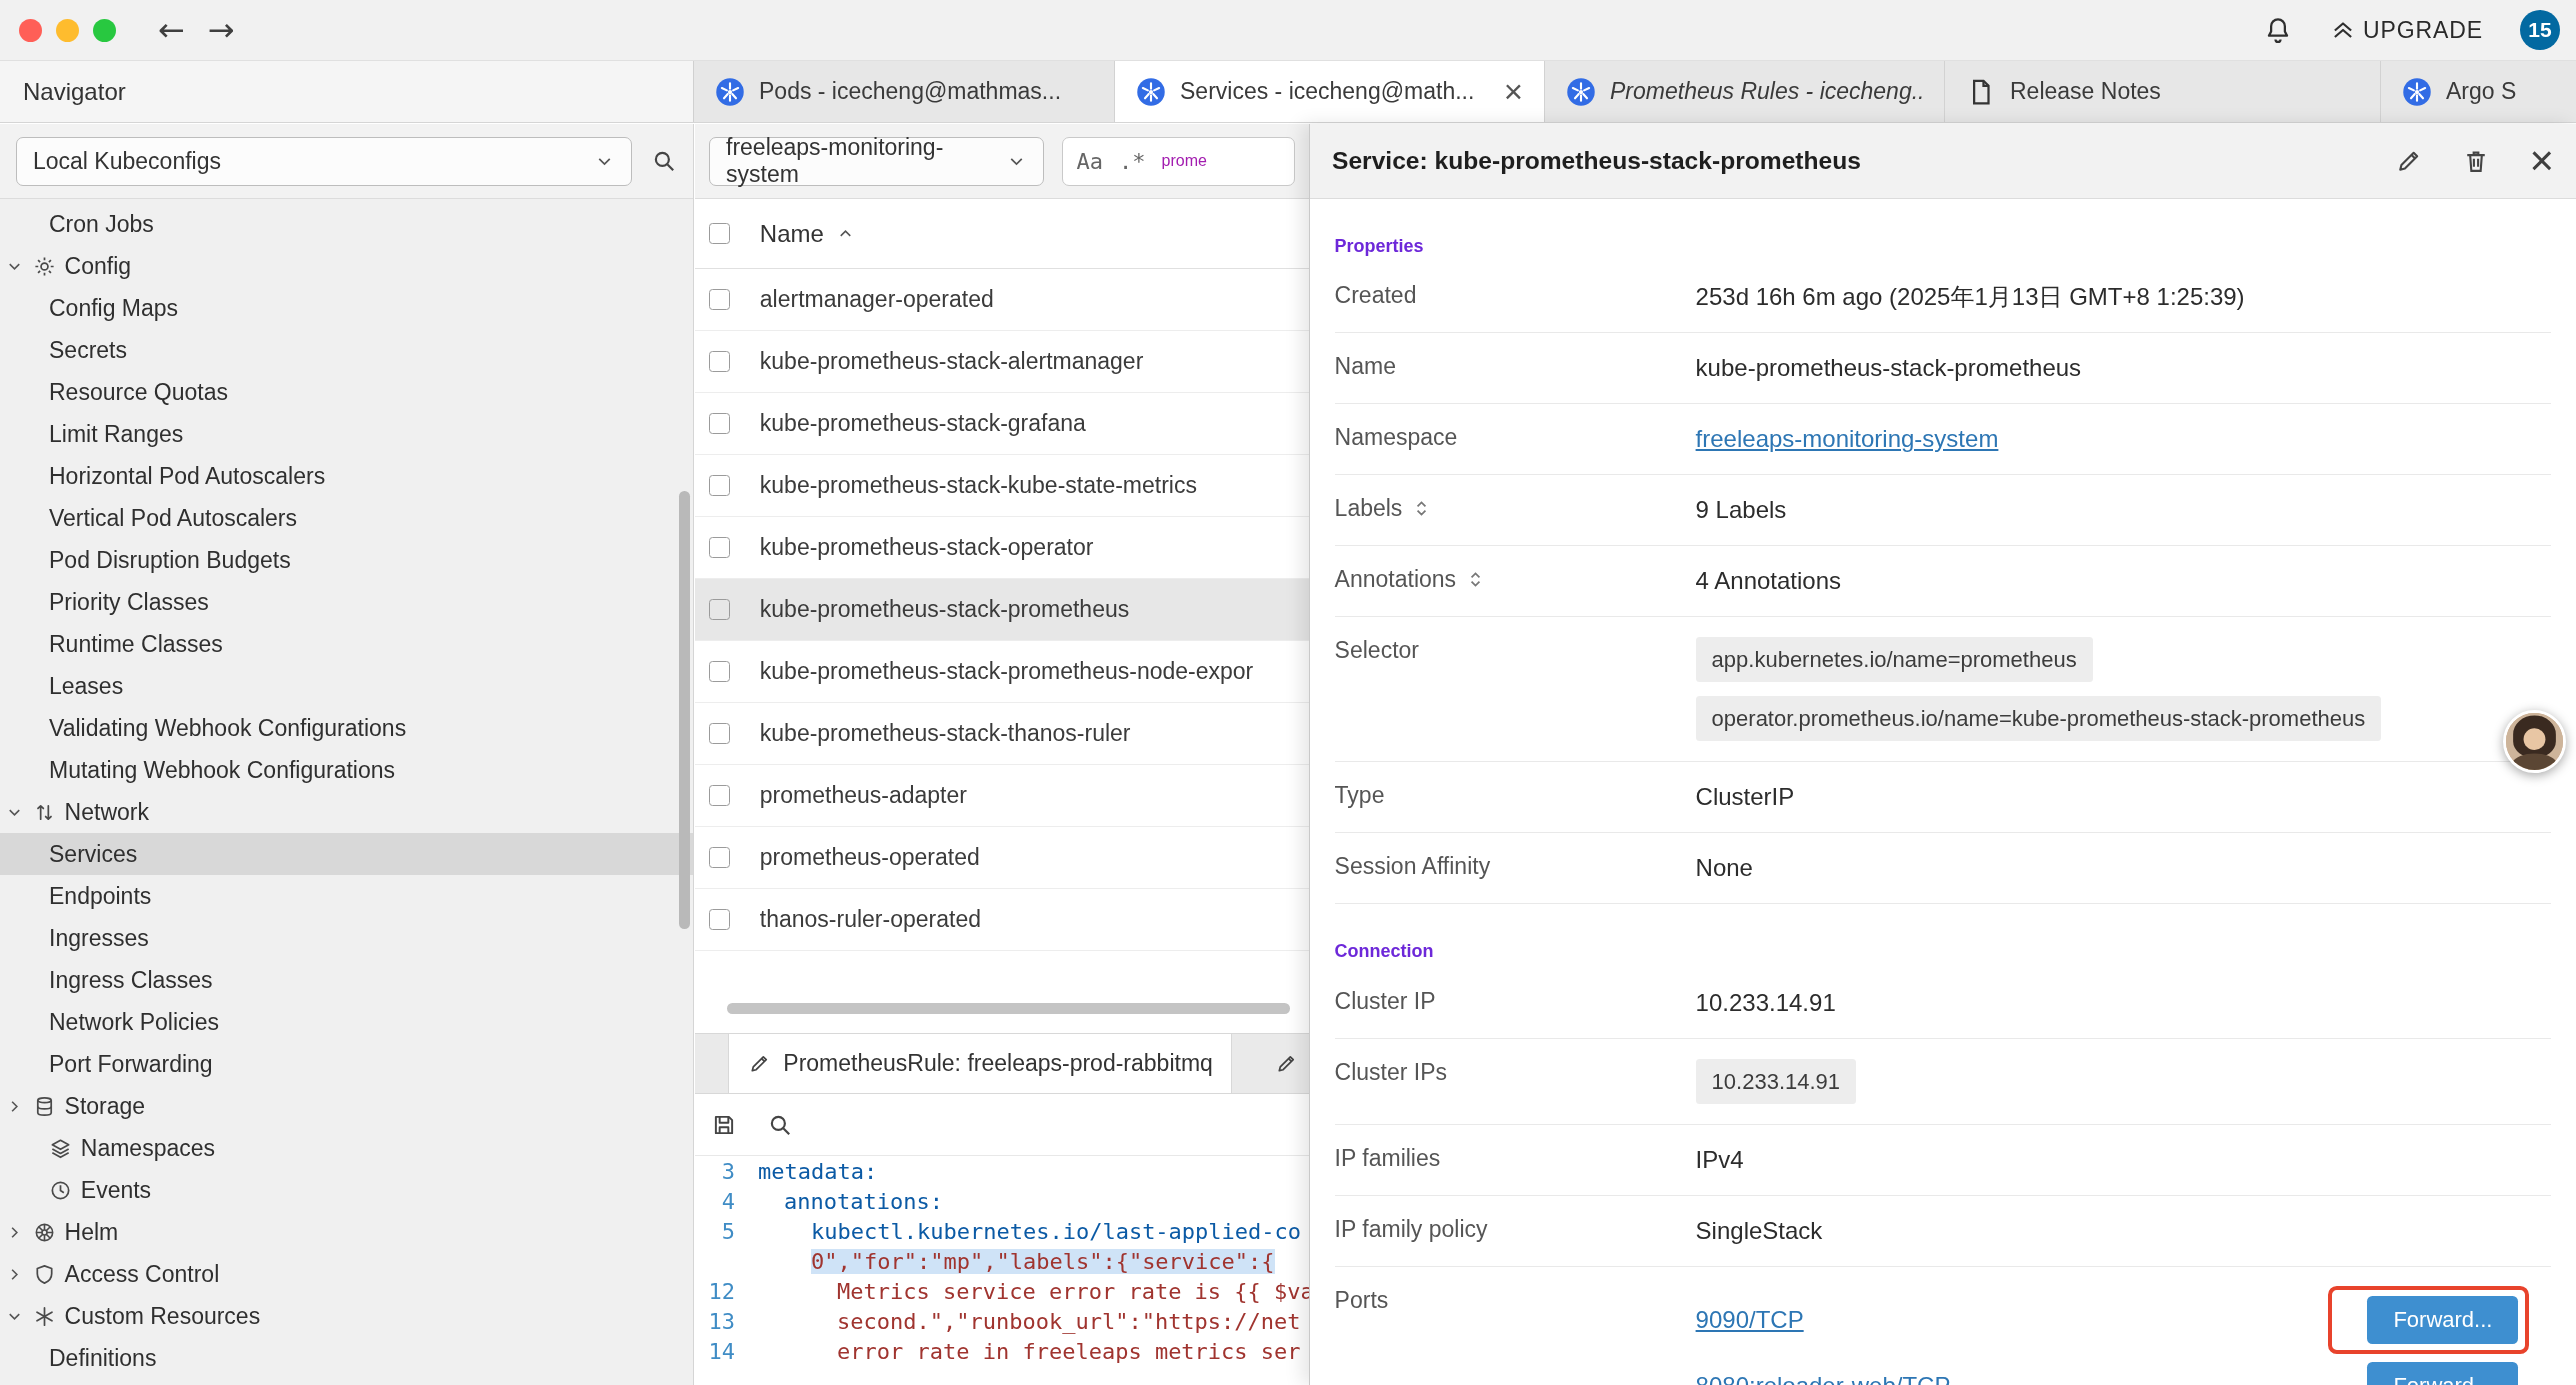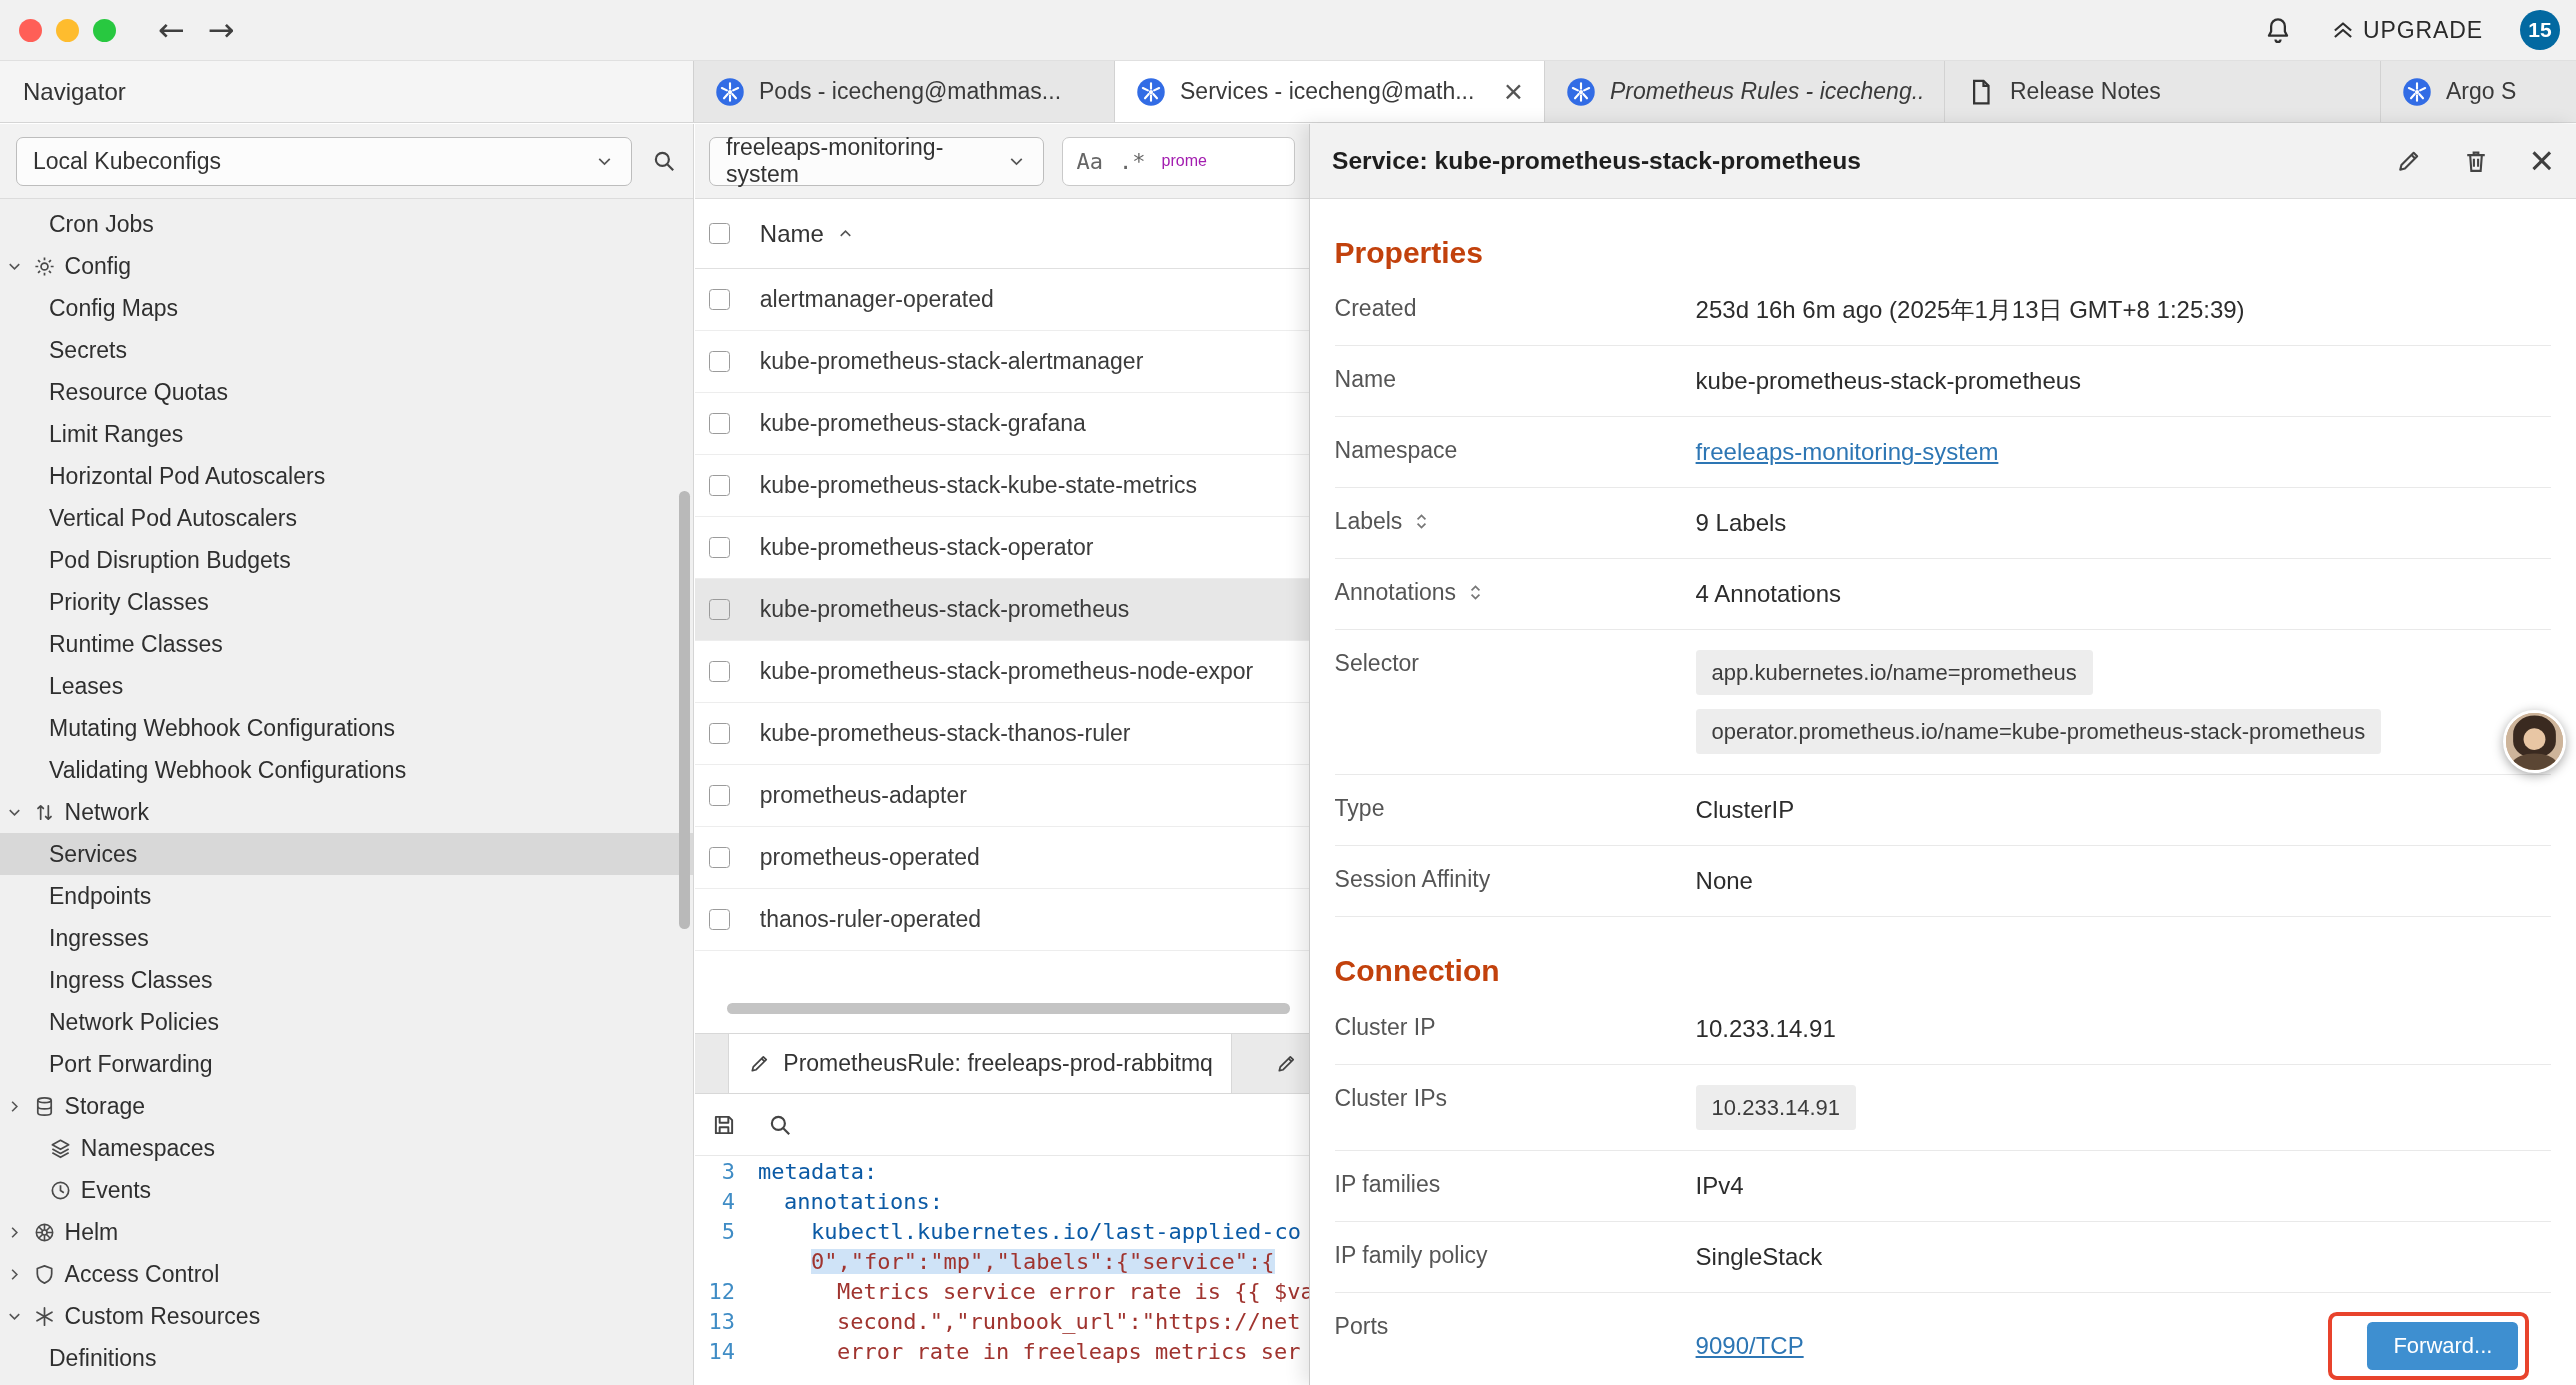--- a/index.html
+++ b/index.html
@@ -94,21 +94,21 @@
 
   
   #details { position:absolute; left:1309px; top:124px; right:0; bottom:0; background:#fff;
     border-left:0.9px solid #c9c9c9; box-shadow:-7px 0 17.5px rgba(0,0,0,0.10); }
   .drawer-header { height:75px; background:#f2f2f2; border-bottom:0.9px solid #dcdcdc;
     display:flex; align-items:center; padding:0 22px; gap:39px; }
   .drawer-title { font-size:24.6px; font-weight:bold; color:#1f1f1f; margin-right:auto;
     white-space:nowrap; overflow:hidden; }
   .drawer-close { font-size:42px; color:#3f3f3f; line-height:1; cursor:pointer; }
   .drawer-body { position:absolute; top:75px; left:0; right:0; bottom:0; padding:0 24.6px; overflow:hidden; }
-  .section-title { font-size:30px; font-weight:bold; color:#c2410c; margin:37px 0 5.3px; }
+  .section-title { font-size:18px; font-weight:bold; color:#6d28d9; margin:37px 0 5.3px; }
   .detail-row { display:flex; align-items:flex-start; padding:20px 0; border-bottom:0.9px solid #e9e9e9; }
   .detail-label { width:361px; flex-shrink:0; font-size:23px; color:#555;
     display:flex; align-items:center; gap:8.8px; }
   .detail-value { flex:1; min-width:0; font-size:24px; color:#2c2c2c; line-height:1.25; }
   .sort-icon { width:21px; height:21px; cursor:pointer; }
   .link { color:#2d76b4; text-decoration:underline; cursor:pointer; }
   .badges { display:flex; flex-direction:column; gap:14px; align-items:flex-start; }
   .badge { background:#ededed; border-radius:3.5px; padding:8.8px 16px; font-size:22px; color:#3c3c3c;
     white-space:nowrap; max-width:100%; overflow:hidden; }
   .ports { display:flex; flex-direction:column; }
@@ -282,24 +282,24 @@
         <div class="tree-row child">
           <span class="tree-label">Priority Classes</span>
         </div>
         <div class="tree-row child">
           <span class="tree-label">Runtime Classes</span>
         </div>
         <div class="tree-row child">
           <span class="tree-label">Leases</span>
         </div>
         <div class="tree-row child">
+          <span class="tree-label">Validating Webhook Configurations</span>
+        </div>
+        <div class="tree-row child">
           <span class="tree-label">Mutating Webhook Configurations</span>
-        </div>
-        <div class="tree-row child">
-          <span class="tree-label">Validating Webhook Configurations</span>
         </div>
         <div class="tree-row group">
           <span class="icon i22">
             <svg viewBox="0 0 24 24" fill="none" stroke="#555" stroke-width="2">
               <path d="M6 9l6 6 6-6"></path>
             </svg>
           </span>
           <span class="icon i26">
             <svg viewBox="0 0 24 24" fill="none" stroke="#4a4a4a" stroke-width="1.8" stroke-linecap="round" stroke-linejoin="round">
               <path d="M8 19V5M8 5L5.2 7.8M8 5l2.8 2.8M16 5v14M16 19l-2.8-2.8M16 19l2.8-2.8"></path>

